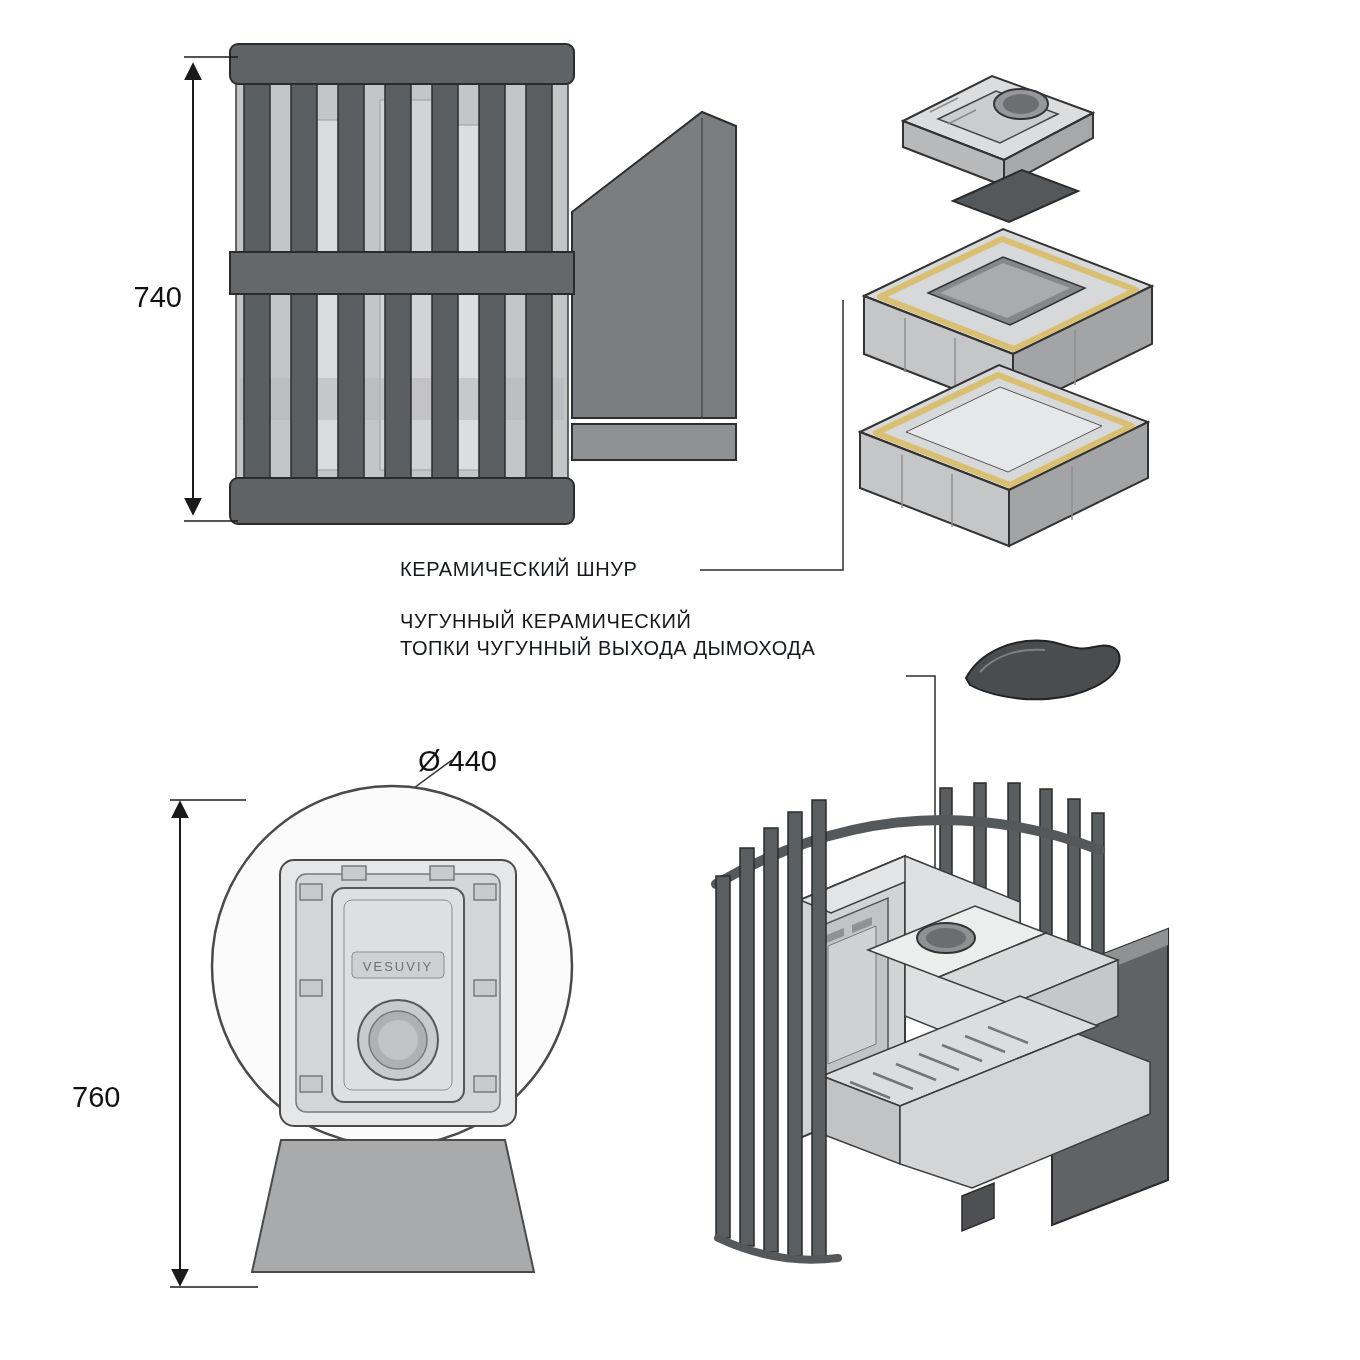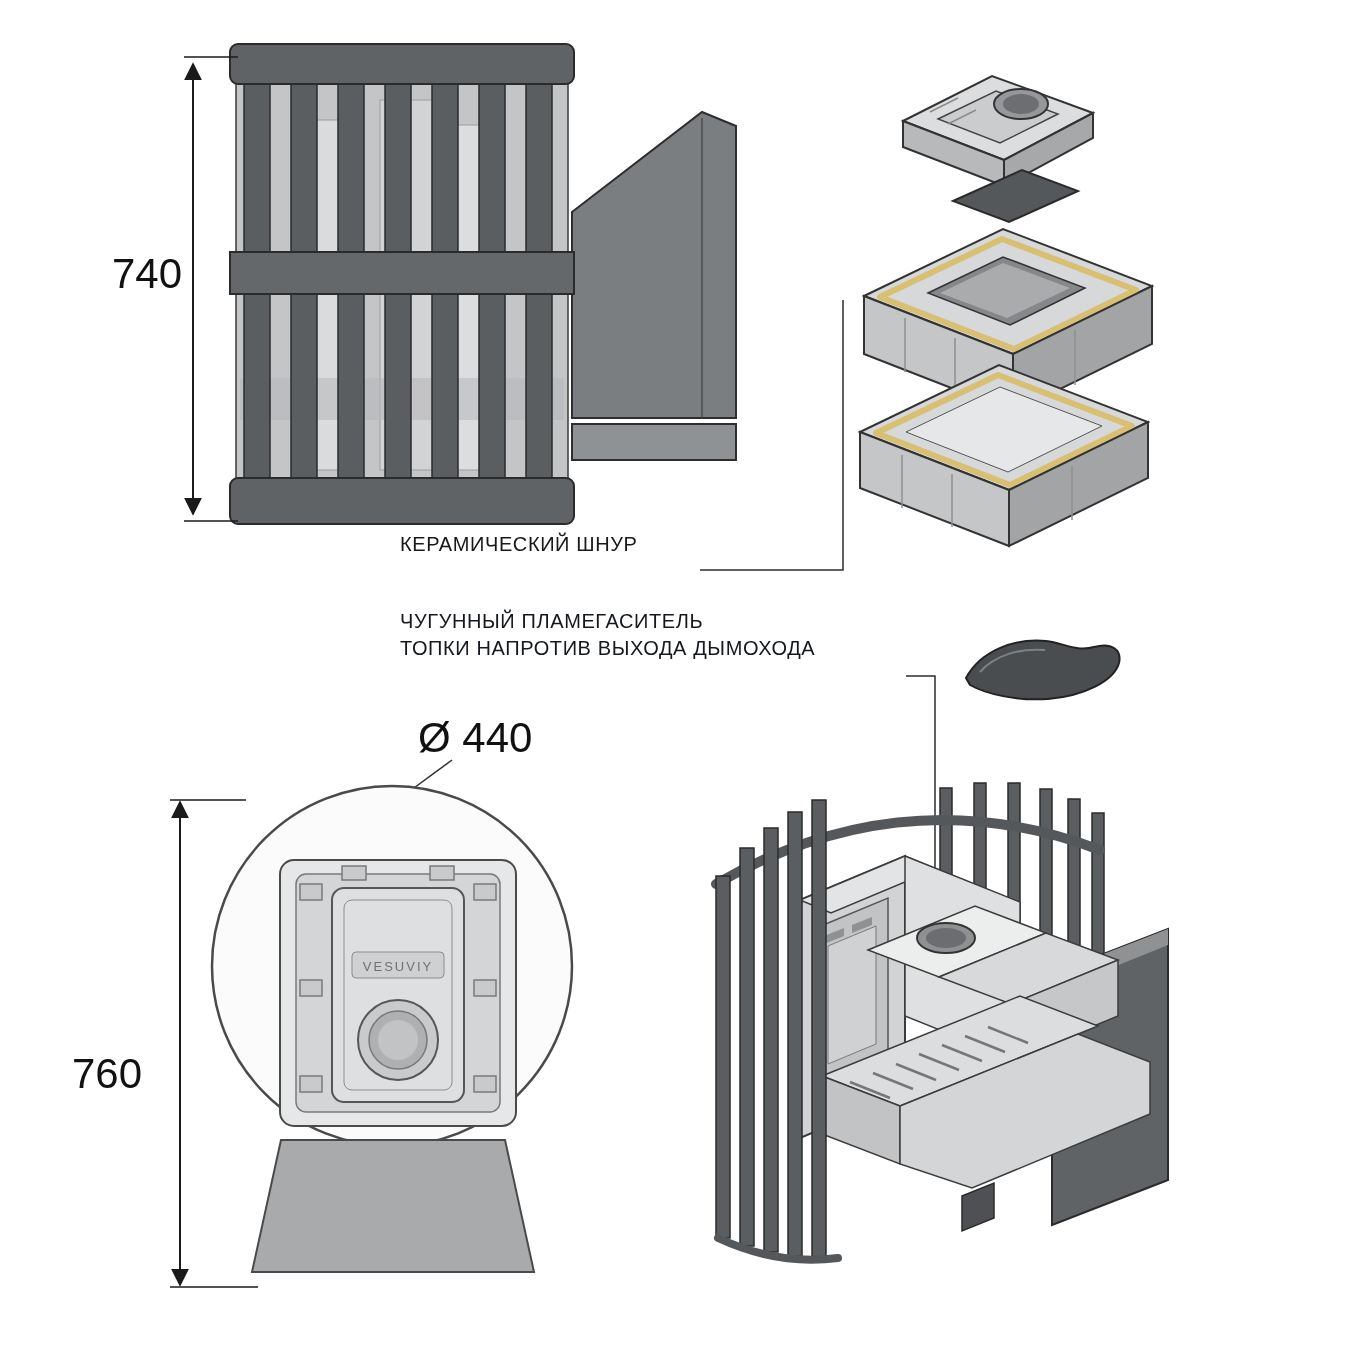--- a/index.html
+++ b/index.html
@@ -1,21 +1,21 @@
 <!DOCTYPE html>
 <html><head>
 <meta charset="utf-8">
 <style>
   html,body{margin:0;padding:0;background:#ffffff;}
   #stage{
     position:relative;width:1360px;height:1360px;background:#ffffff;
     font-family:"Liberation Sans", sans-serif;color:#1a1a1a;overflow:hidden;
   }
   .dim-label{
-    position:absolute;font-size:42px;font-weight:400;color:#111;letter-spacing:0;
+    position:absolute;font-size:29px;font-weight:400;color:#111;letter-spacing:0;margin-top:31px;
   }
   .note{
     position:absolute;font-size:20px;line-height:27px;letter-spacing:0.6px;color:#15181c;
   }
   .note span{display:block;}
   svg{position:absolute;left:0;top:0;}
 </style>
 </head>
 <body>
 
@@ -193,20 +193,20 @@
       <path d="M 718,1238 Q 778,1266 838,1258" fill="none" stroke="#55585b" stroke-width="8" stroke-linecap="round"></path>
     </g>
   </svg>
 
   <div class="dim-label" style="left:102px;top:250px;width:80px;text-align:right;">740</div>
 
   <div class="dim-label" style="left:72px;top:1050px;width:80px;text-align:left;">760</div>
 
   <div class="dim-label" style="left:418px;top:714px;">Ø 440</div>
 
-  <div class="note" style="left:400px;top:531px;">КЕРАМИЧЕСКИЙ ШНУР</div>
+  <div class="note" style="left:400px;top:556px;">КЕРАМИЧЕСКИЙ ШНУР</div>
 
   <div class="note" style="left:400px;top:608px;">
-    <span>ЧУГУННЫЙ ПЛАМЕГАСИТЕЛЬ</span>
-    <span>ТОПКИ НАПРОТИВ ВЫХОДА ДЫМОХОДА</span>
+    <span>ЧУГУННЫЙ КЕРАМИЧЕСКИЙ</span>
+    <span>ТОПКИ ЧУГУННЫЙ ВЫХОДА ДЫМОХОДА</span>
   </div>
 
 </div>
 
 </body></html>

